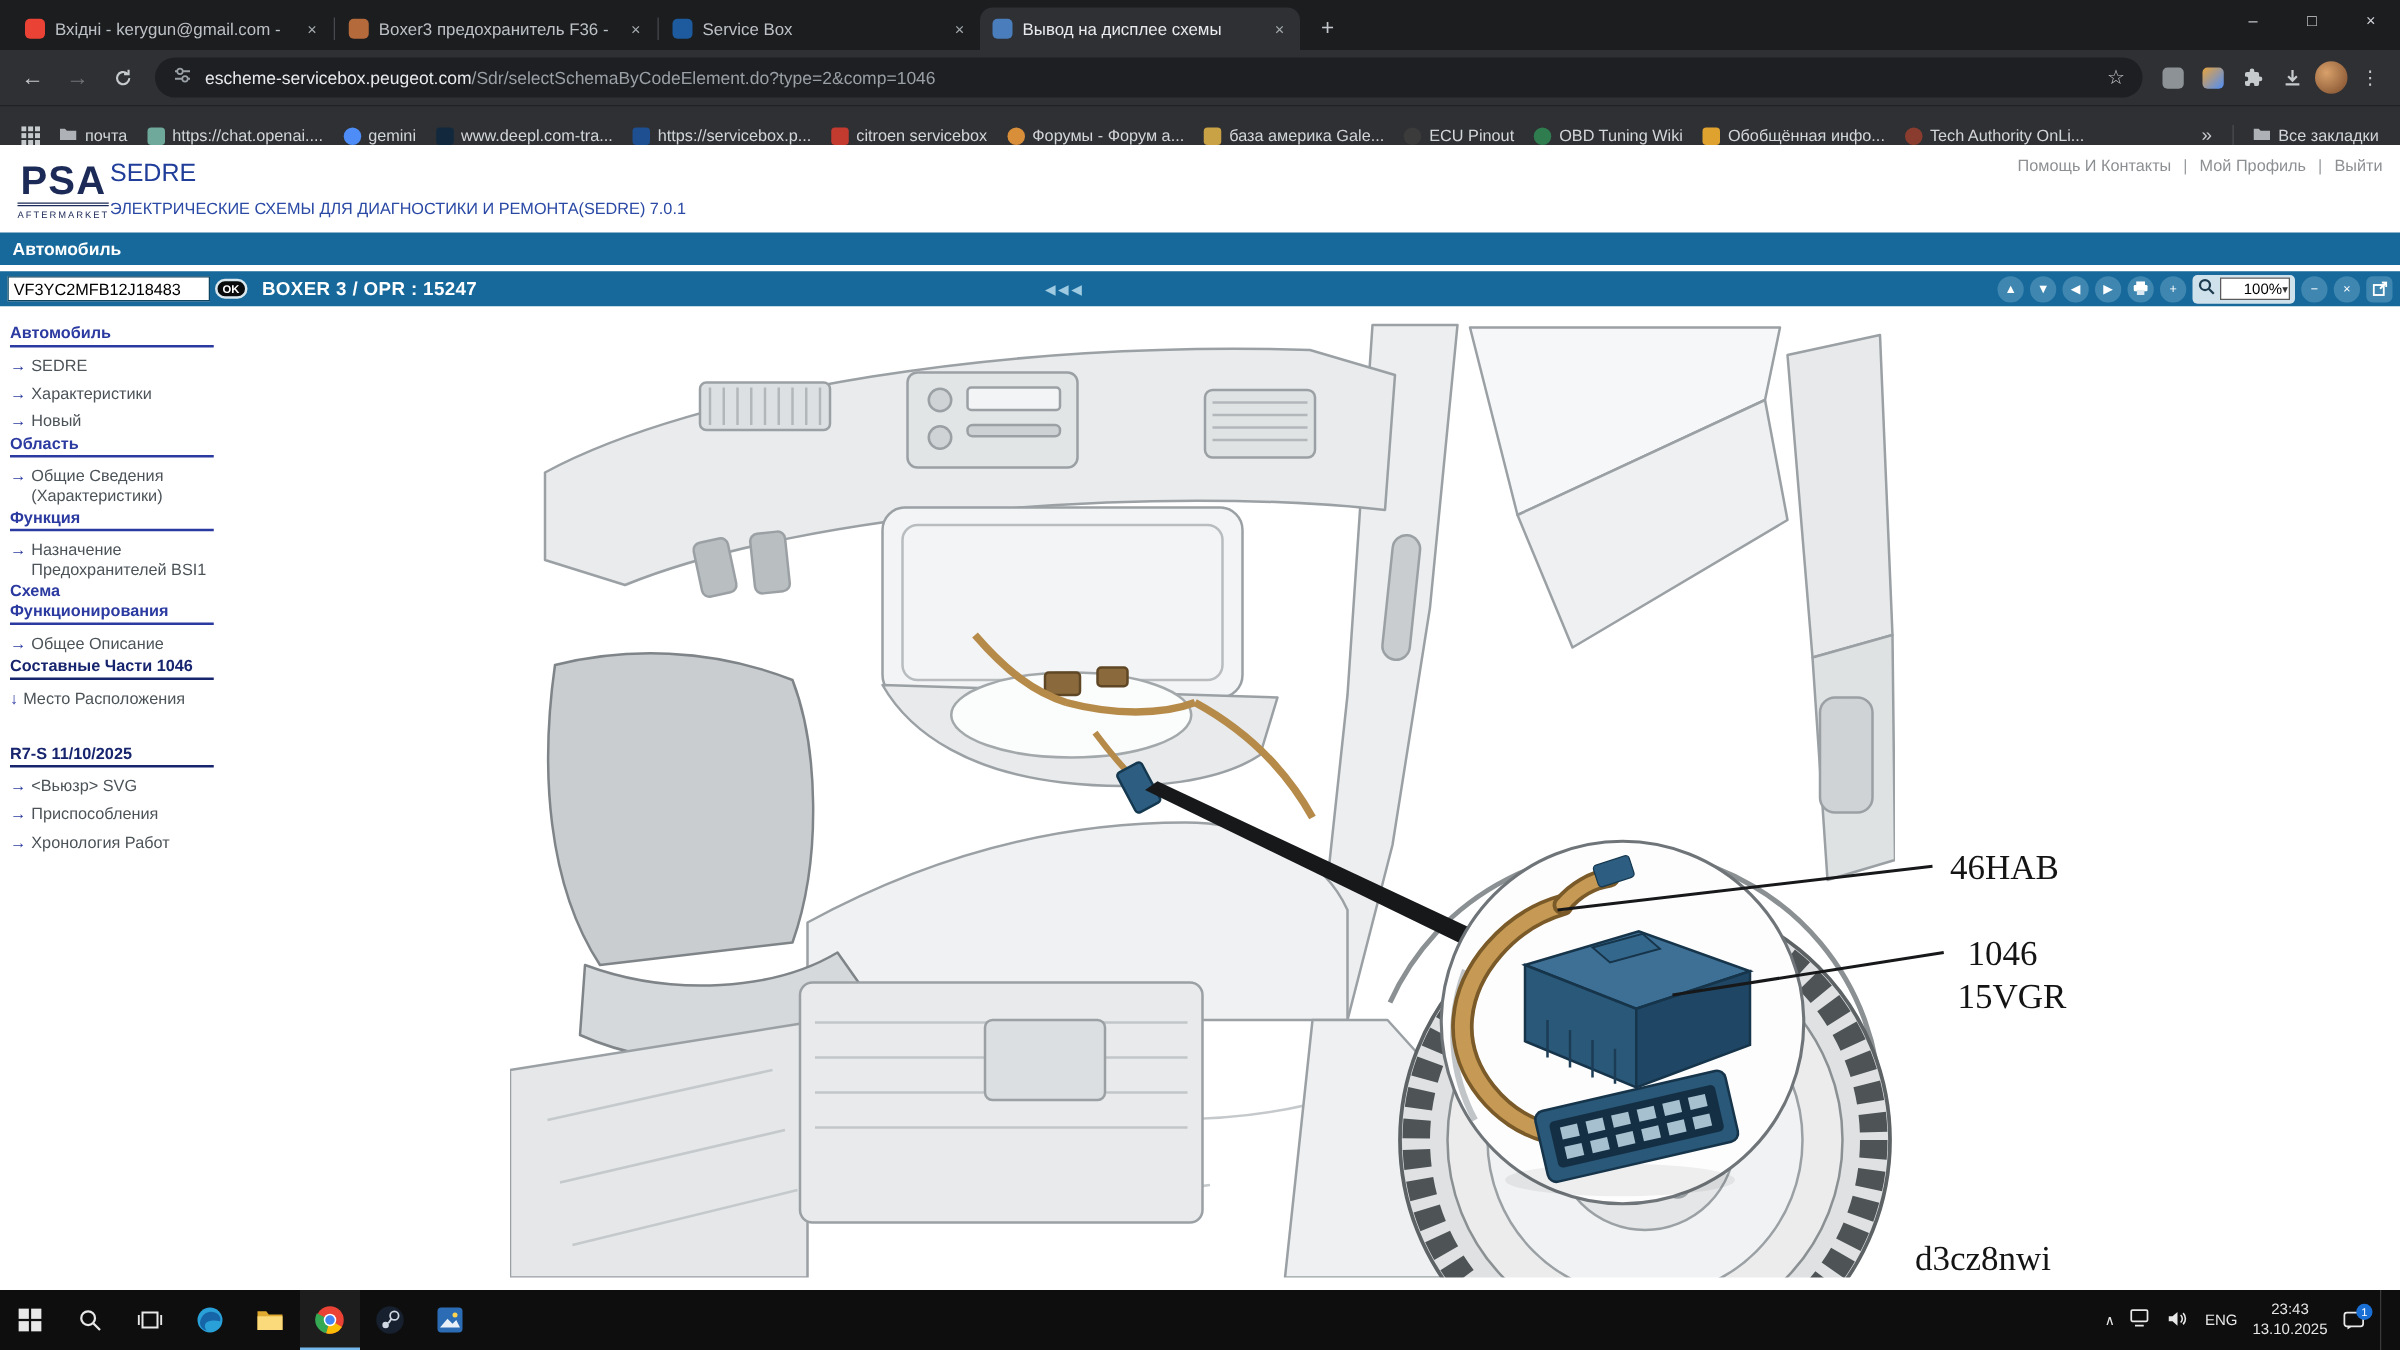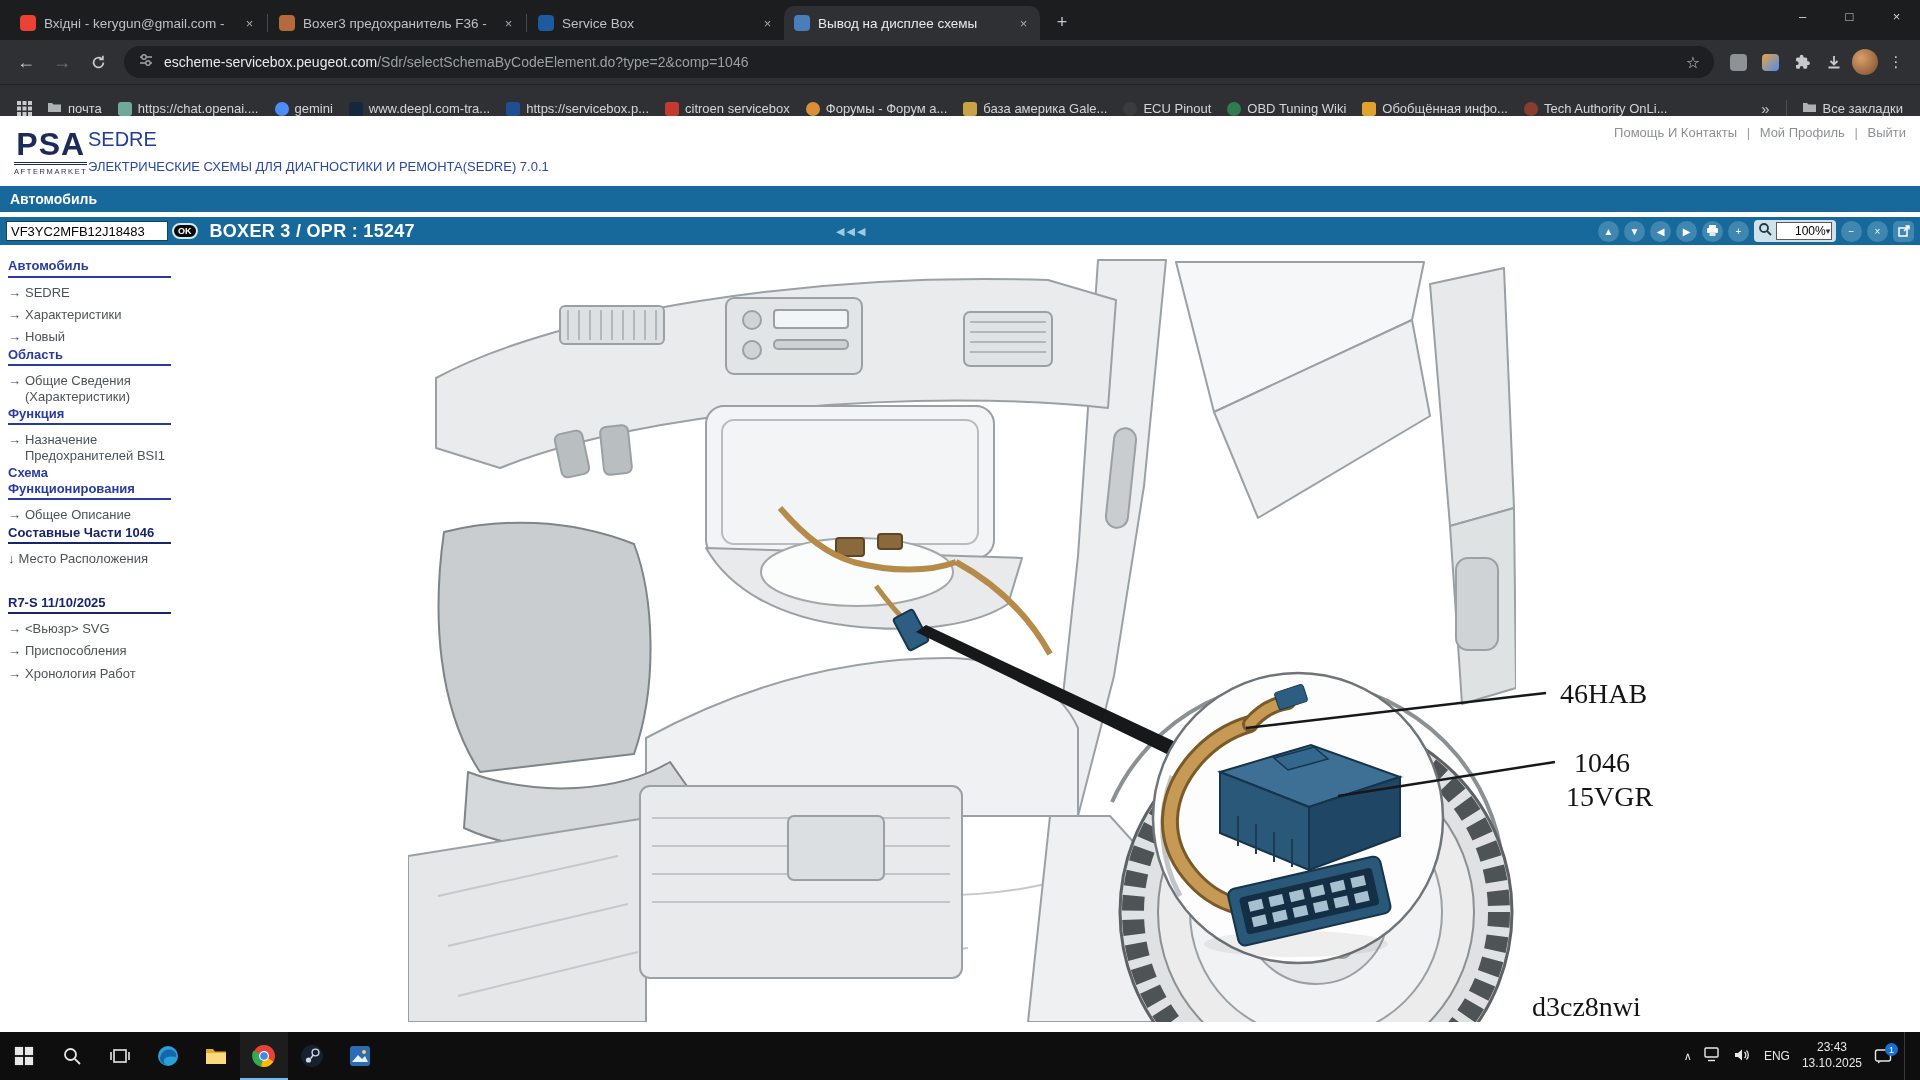--- a/index.html
+++ b/index.html
@@ -45,21 +45,21 @@
   .hdr-links .sep{margin:0 6px;color:#9a9da0}
   .psa{position:absolute;left:14px;top:12px;text-align:center}
   .psa-name{font-size:32px;font-weight:bold;color:#1c2a57;letter-spacing:1px;line-height:1;border-bottom:3px double #1c2a57;padding-bottom:2px}
   .psa-sub{font-size:7.5px;color:#1c2a57;letter-spacing:1.6px;margin-top:2px}
   .app-title{position:absolute;left:88px;top:12px;color:#1f3d99;font-weight:normal;font-size:20px}
   .app-sub{position:absolute;left:88px;top:43px;color:#2a49a5;font-size:13px}
   .bar1{position:absolute;top:70px;left:0;right:0;height:26px;background:#16699a;color:#fff;font-weight:bold;font-size:14px;line-height:26px;padding-left:10px}
   .bar2{position:absolute;top:101px;left:0;right:0;height:28px;background:#16699a;display:flex;align-items:center;color:#fff}
   .vin{margin-left:6px;width:162px;height:20px;border:1px solid #0d4663;font-size:13px;padding:0 4px;background:#fff;color:#000;font-family:"Liberation Sans",sans-serif}
   .okbtn{margin-left:4px;background:#0a0b0c;color:#fff;font-size:9px;font-weight:bold;border:2px solid #d8e6ee;border-radius:10px;padding:1px 4px;cursor:pointer}
-  .veh{margin-left:12px;font-weight:bold;font-size:18px;letter-spacing:0.3px}
+  .veh{margin-left:12px;font-weight:bold;font-size:15px;letter-spacing:0.3px}
   .collapse{position:absolute;left:836px;color:#9ecbe2;font-size:11px;letter-spacing:2px;cursor:pointer}
   .tbicons{position:absolute;right:6px;display:flex;align-items:center;gap:5px}
   .cbtn{width:21px;height:21px;border-radius:50%;background:#3f87b0;color:#fff;display:grid;place-items:center;font-size:10px;cursor:pointer}
   .cbtn.sq{border-radius:5px}
   .zoom-chip{display:flex;align-items:center;gap:4px;background:#cfe2ec;border-radius:4px;padding:2px 4px}
   .zoomsel{width:56px;height:18px;background:#fff;border:1px solid #5a5a5a;color:#000;font-size:12px;display:flex;align-items:center;justify-content:space-between;padding:0 18px;cursor:pointer}
   .zoomsel .dd{font-size:9px;color:#333}
 
   
   .sidebar{position:absolute;left:8px;top:142px;width:206px;font-size:13px}

